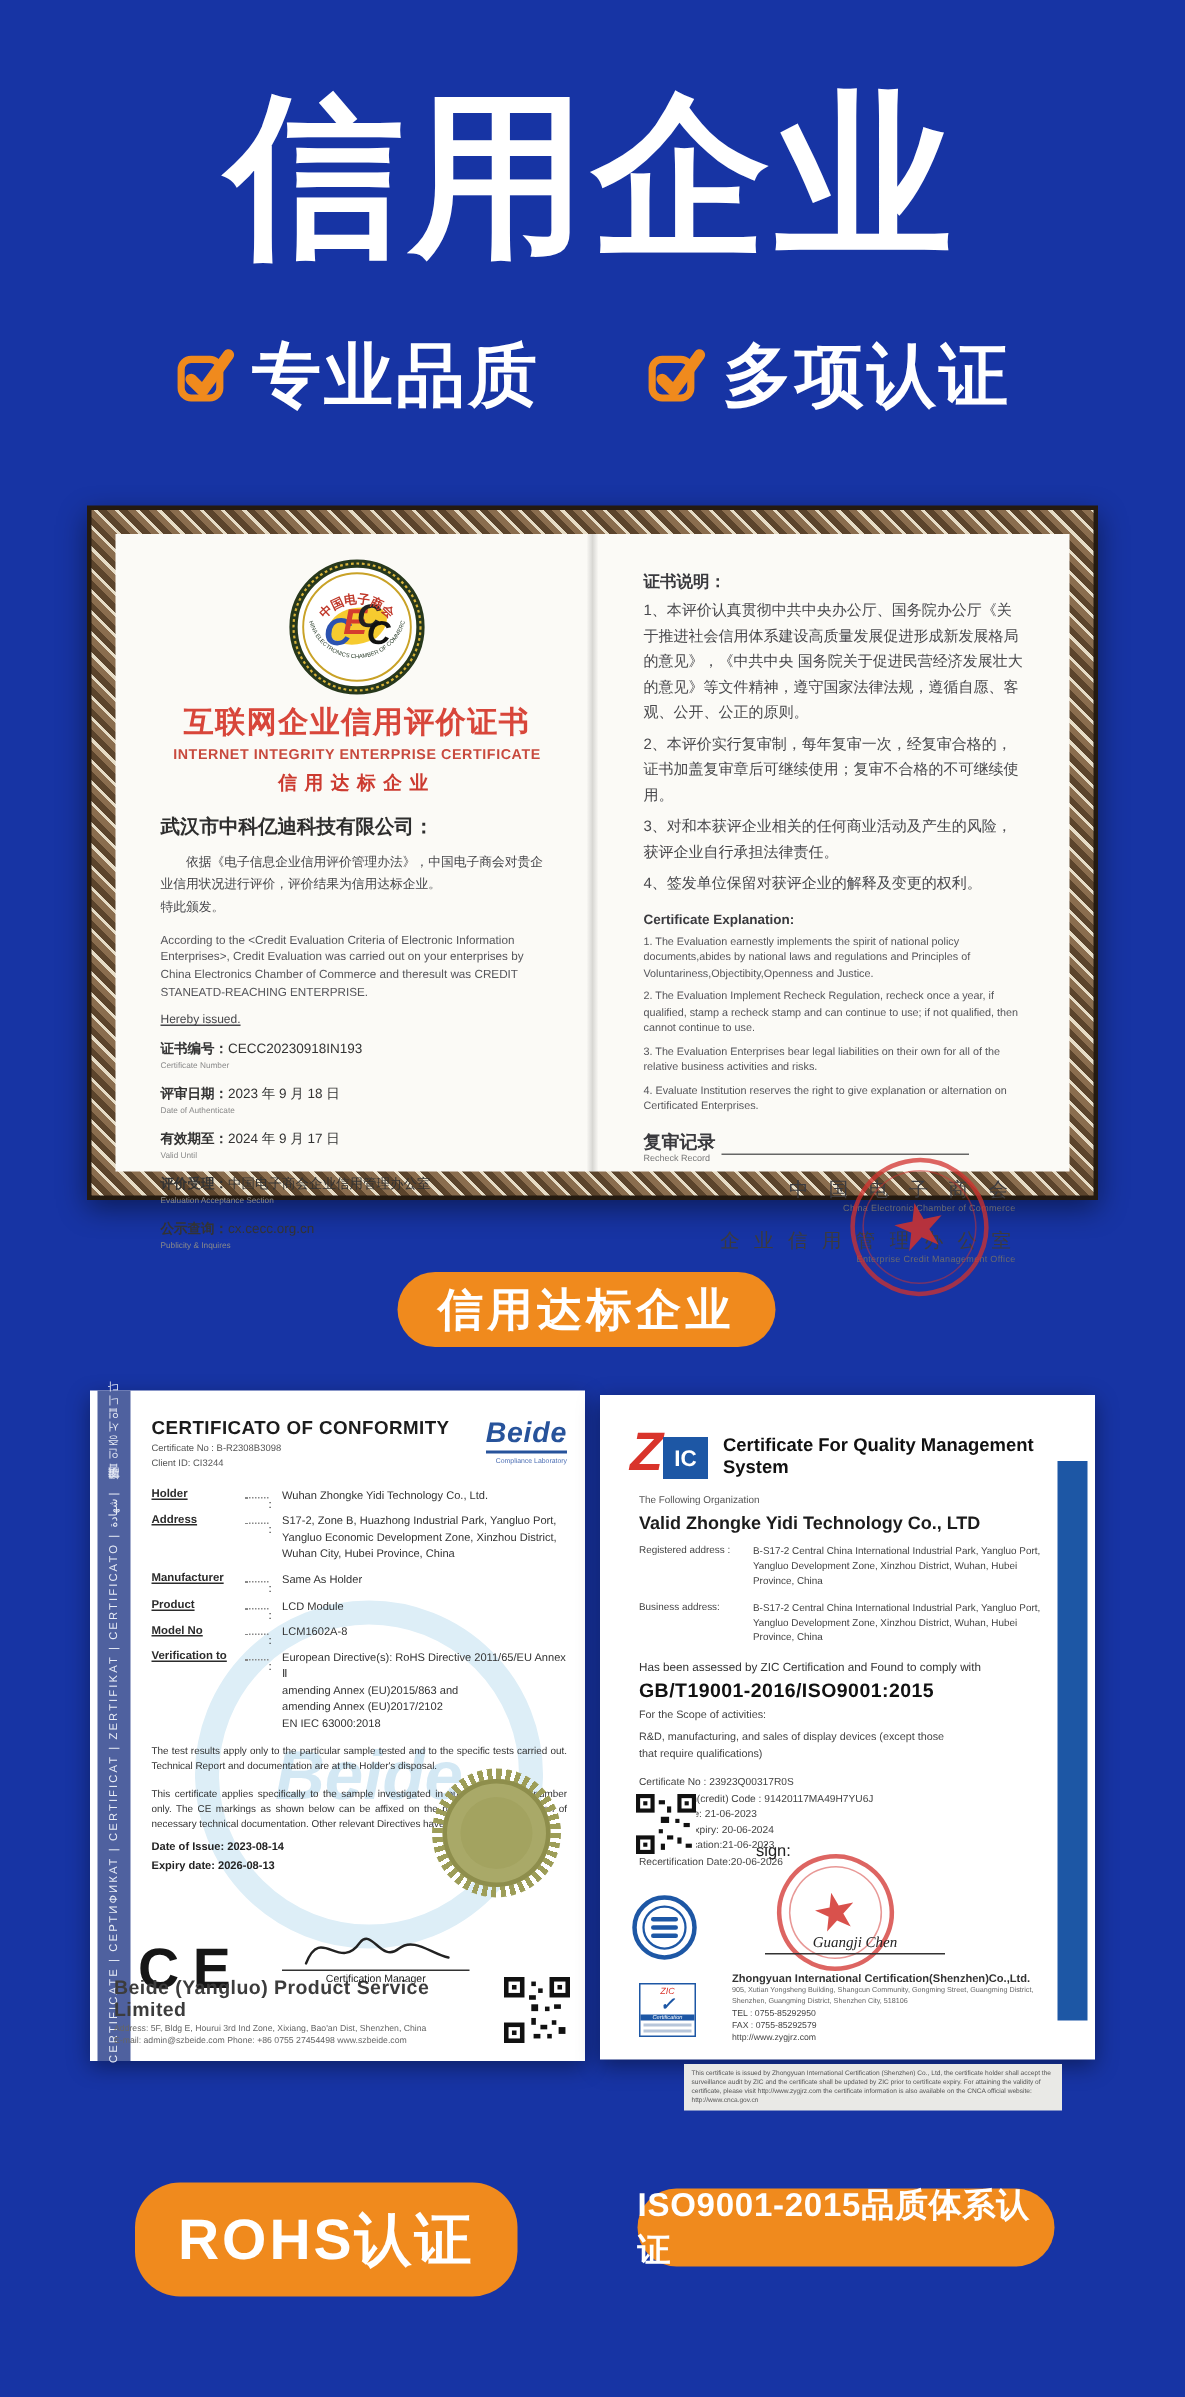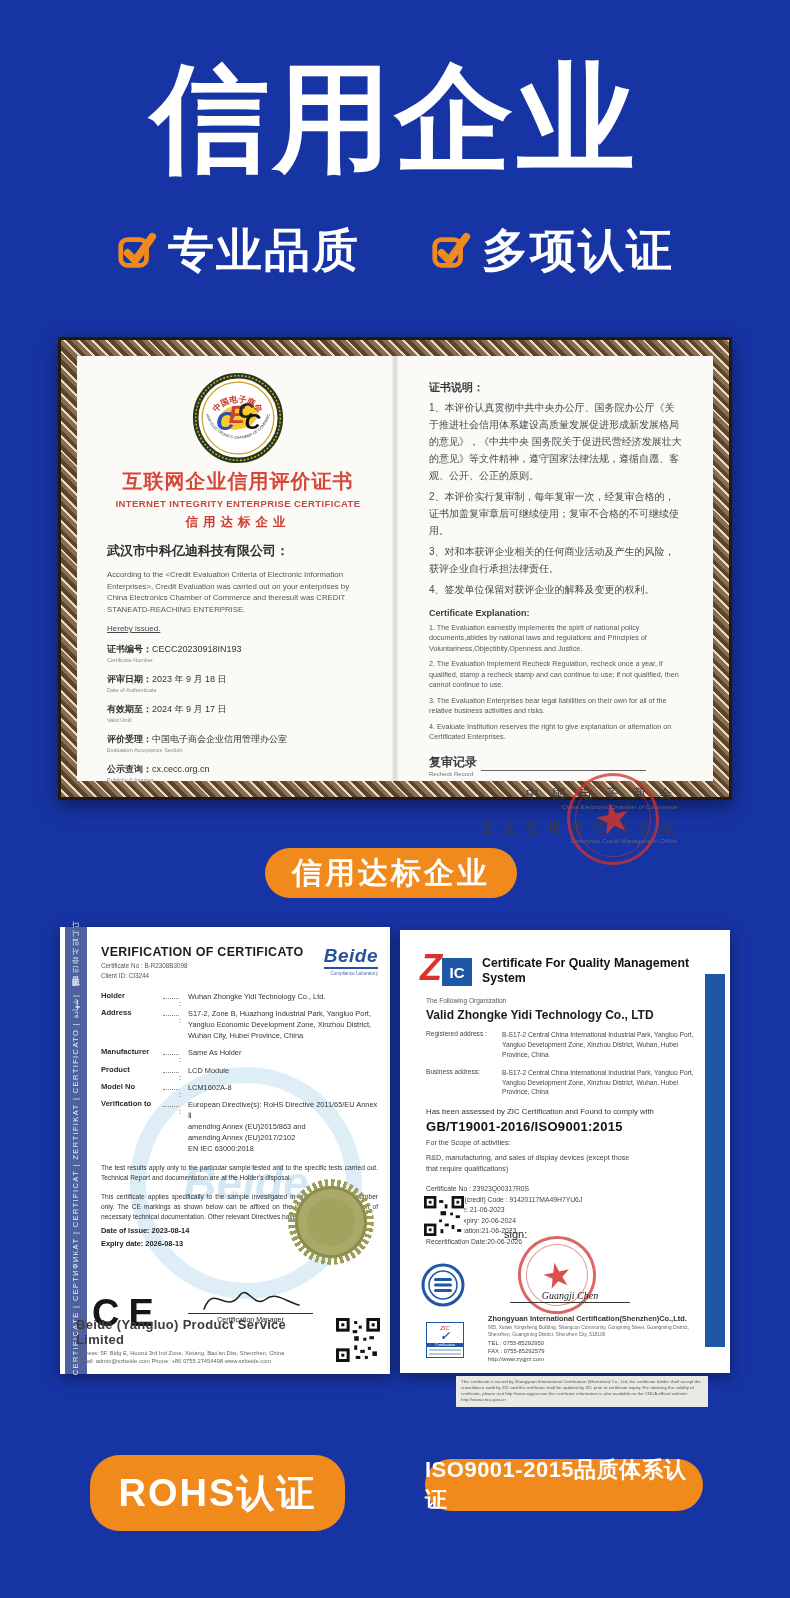--- a/index.html
+++ b/index.html
@@ -66,21 +66,21 @@
      display:flex;align-items:center;justify-content:center;z-index:0;}
   .watermark span{font-size:46px;font-style:italic;font-weight:800;color:#d3e8f4;}
   .vhead{display:flex;justify-content:space-between;align-items:flex-start;position:relative;z-index:1;}
   .vtitle{font-size:12.5px;font-weight:800;color:#1c1c1c;letter-spacing:.3px;}
   .vno{font-size:6.3px;color:#555;margin-top:3px;}
   .beide-logo{text-align:right;}
   .beide-logo .bl{font-size:19px;font-style:italic;font-weight:800;color:#27539b;letter-spacing:.5px;border-bottom:2px solid #27539b;}
   .beide-logo .bs{font-size:4.6px;color:#4a6db3;margin-top:2px;}
   .vfields{margin-top:12px;position:relative;z-index:1;}
   .vrow{display:flex;margin-top:6px;}
-  .vrow .lab{flex:0 0 62px;font-size:7.6px;font-weight:700;color:#2b2b2b;position:relative;}
+  .vrow .lab{flex:0 0 62px;font-size:7.6px;font-weight:700;color:#2b2b2b;position:relative;text-decoration:underline;}
   .vrow .lead{flex:0 0 16px;border-bottom:1px dotted #888;height:7px;margin-right:3px;}
   .vrow .lead::after{content:":";font-size:7.6px;color:#2b2b2b;position:relative;top:1px;left:16px;}
   .vrow .val{flex:1;font-size:7.4px;color:#333;line-height:1.5;white-space:pre-line;padding-left:6px;}
   .vpara{margin-top:9px;font-size:6.6px;color:#333;line-height:1.5;text-align:justify;position:relative;z-index:1;}
   .vdate{margin-top:4px;font-size:7.4px;color:#222;position:relative;z-index:1;}
   .vdate b{font-weight:800;}
   .seal{position:absolute;right:16px;top:252px;width:86px;height:86px;border-radius:50%;
      background:repeating-conic-gradient(#9d9d58 0 5deg,rgba(0,0,0,0) 5deg 9deg);z-index:1;}
   .seal::after{content:"";position:absolute;inset:7px;border-radius:50%;background:#a3a360;
      box-shadow:inset 0 0 0 3px #8e8e4c, inset 0 0 0 12px #a9a968;}
@@ -176,20 +176,22 @@
           <text x="40" y="55" font-size="26" font-weight="bold" font-style="italic" fill="#d53c2e">E</text>
           <text x="50" y="50" font-size="24" font-weight="bold" font-style="italic" fill="#222222">C</text>
           <text x="57" y="62" font-size="24" font-weight="bold" font-style="italic" fill="#111111">C</text>
           <text font-size="9" font-weight="bold" fill="#c0392b"><textPath href="#arcTop" startOffset="50%" text-anchor="middle">中国电子商会</textPath></text>
           <text font-size="4.2" fill="#2c3e2c"><textPath href="#arcBot" startOffset="50%" text-anchor="middle">CHINA ELECTRONICS CHAMBER OF COMMERCE</textPath></text>
         </svg>
         <div class="cert-title">互联网企业信用评价证书</div>
         <div class="cert-title-en">INTERNET INTEGRITY ENTERPRISE CERTIFICATE</div>
         <div class="cert-sub">信用达标企业</div>
         <div class="company">武汉市中科亿迪科技有限公司：</div>
+        <div class="body-cn">依据《电子信息企业信用评价管理办法》，中国电子商会对贵企业信用状况进行评价，评价结果为信用达标企业。
+特此颁发。</div>
         <div class="body-en">According to the &lt;Credit Evaluation Criteria of Electronic Information Enterprises&gt;, Credit Evaluation was carried out on your enterprises by China Electronics Chamber of Commerce and theresult was CREDIT STANEATD-REACHING ENTERPRISE.</div>
         <div class="hereby">Hereby issued.</div>
         <div class="fieldrow">
           <span class="fl">证书编号：</span><span class="fv">CECC20230918IN193</span>
           <div class="fs">Certificate Number</div>
         </div>
         <div class="fieldrow">
           <span class="fl">评审日期：</span><span class="fv">2023 年 9 月 18 日</span>
           <div class="fs">Date of Authenticate</div>
         </div>
@@ -240,21 +242,21 @@
   <div class="card beide">
     <div class="band">
       <span>CERTIFICATE | СЕРТИФИКАТ | CERTIFICAT | ZERTIFIKAT | CERTIFICATO | شهادة | 證明書 | 인증서입니다</span>
     </div>
     <div class="watermark">
         <span>Beide</span>
       </div>
     <div class="content">
       <div class="vhead">
         <div>
-          <div class="vtitle">VERIFICATION OF CERTIFICATO</div>
+          <div class="vtitle">CERTIFICATO OF CONFORMITY</div>
           <div class="vno">Certificate No : B-R2308B3098</div>
           <div class="vno">Client ID: CI3244</div>
         </div>
         <div class="beide-logo">
           <div class="bl">Beide</div>
           <div class="bs">Compliance Laboratory</div>
         </div>
       </div>
       <div class="vfields">
         <div class="vrow">

